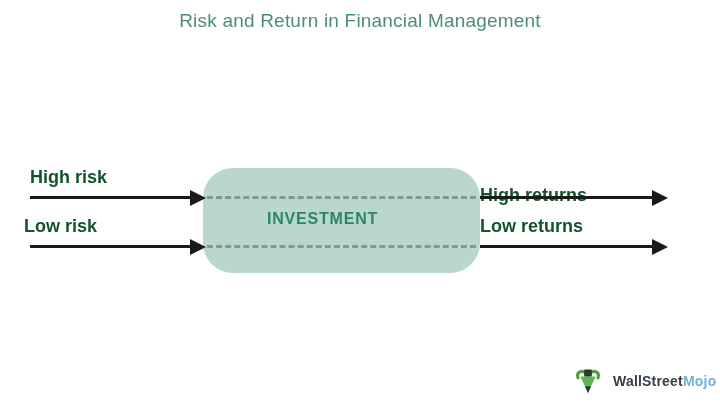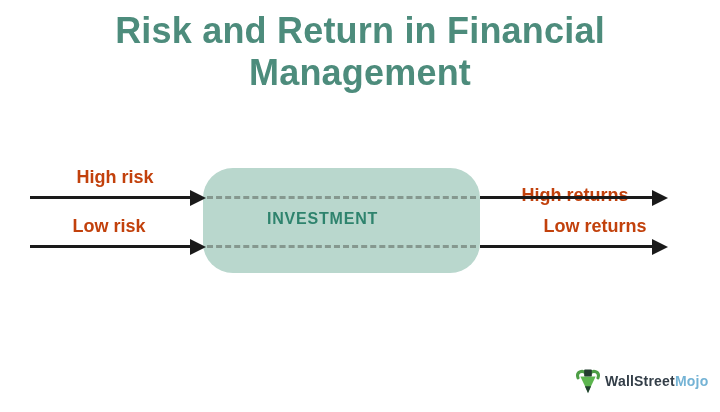--- a/index.html
+++ b/index.html
@@ -16,22 +16,22 @@
     overflow: hidden;
   }
   
   .title {
     position: absolute;
     top: 10px;
     left: 0;
     width: 100%;
     margin: 0;
     text-align: center;
-    font-size: 36px;
-    font-weight: 700;
+    font-size: 19px;
+    font-weight: 400;
     letter-spacing: 0.2px;
     color: #4d8c7c;
   }
   
   .inv-box {
     position: absolute;
     left: 203px;
     top: 168px;
     width: 277px;
     height: 105px;
@@ -78,37 +78,36 @@
     border-bottom: 8px solid transparent;
     border-left: 16px solid #1a1a1a;
   }
   .head-in-1  { left: 190px; top: 190px; }
   .head-in-2  { left: 190px; top: 239px; }
   .head-out-1 { left: 652px; top: 190px; }
   .head-out-2 { left: 652px; top: 239px; }
   
   .flow-label {
     position: absolute;
-    text-align: center;
     font-size: 18px;
     font-weight: 700;
-    color: #c2410c;
+    color: #14532d;
   }
   .lbl-in-1  { left: 30px;  top: 167px; width: 170px; }
   .lbl-in-2  { left: 24px;  top: 216px; width: 170px; }
   .lbl-out-1 { left: 480px; top: 167px; width: 190px; margin-top: 18px; }
-  .lbl-out-2 { left: 480px; top: 216px; width: 190px; padding-left: 20px; }
+  .lbl-out-2 { left: 480px; top: 216px; width: 190px; }
   
   .brand {
     position: absolute;
     left: 575px;
     top: 367px;
     display: flex;
     align-items: center;
-    gap: 4px;
+    gap: 12px;
   }
   .brand-text {
     font-size: 14px;
     font-weight: 700;
     letter-spacing: 0.2px;
     white-space: nowrap;
   }
   .brand-primary   { color: #333e48; }
   .brand-secondary { color: #74b3d5; }
 </style>

